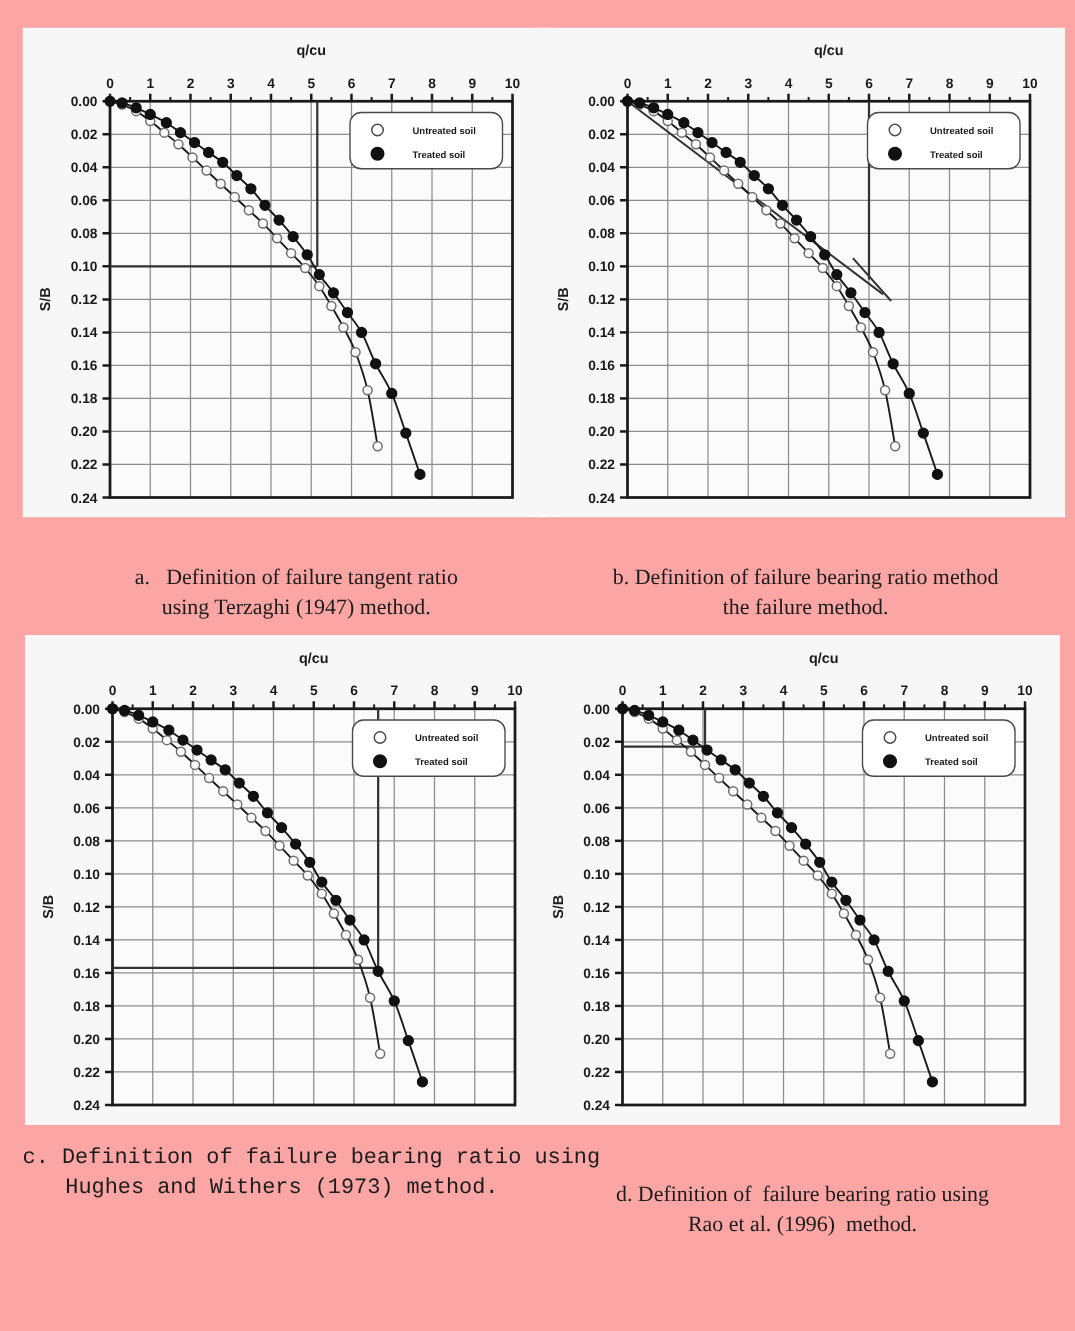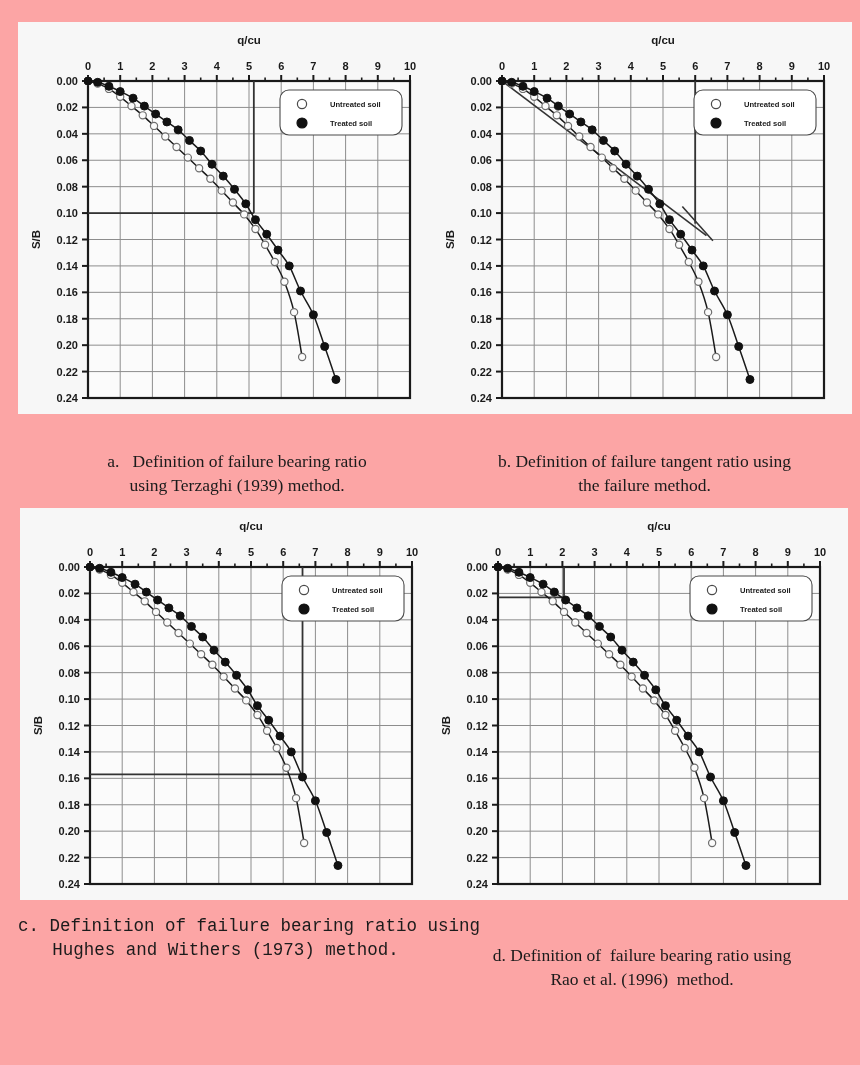--- a/index.html
+++ b/index.html
@@ -200,22 +200,22 @@
             <rect x="262" y="68" width="122" height="45" rx="9" ry="9" fill="#ffffff" stroke="#4a4a4a" stroke-width="1.1"></rect>
             <circle cx="284" cy="82" r="4.6" fill="#ffffff" stroke="#4a4a4a" stroke-width="1.2"></circle>
             <text x="312" y="85" class="leg-txt">Untreated soil</text>
             <circle cx="284" cy="101" r="5" fill="#111111" stroke="#111111" stroke-width="1.2"></circle>
             <text x="312" y="104" class="leg-txt">Treated soil</text>
           </g>
         </svg>
       </div>
   </div>
   <div class="caption" style="left:42px; top:450px; width:390px;">
-    <span class="cap-line">a.   Definition of failure bearing ratio</span>
-    <span class="cap-line">using Terzaghi (1939) method.</span>
+    <span class="cap-line">a.   Definition of failure tangent ratio</span>
+    <span class="cap-line">using Terzaghi (1947) method.</span>
   </div>
 
   <div class="panel" style="left:432px; top:22px; width:420px; height:390px;">
     <div class="panel-chart">
         <svg width="420" height="392" viewBox="0 0 420 392">
           <rect x="0" y="0" width="420" height="392" fill="#f7f7f7"></rect>
           <rect x="70" y="59" width="322" height="317" fill="#fbfbfb"></rect>
           <text x="231" y="22" text-anchor="middle" class="ax-title">q/cu</text>
           <g>
             <line x1="102.2" y1="59" x2="102.2" y2="376" stroke="#8d8d8d" stroke-width="1"></line>
@@ -362,21 +362,21 @@
             <rect x="262" y="68" width="122" height="45" rx="9" ry="9" fill="#ffffff" stroke="#4a4a4a" stroke-width="1.1"></rect>
             <circle cx="284" cy="82" r="4.6" fill="#ffffff" stroke="#4a4a4a" stroke-width="1.2"></circle>
             <text x="312" y="85" class="leg-txt">Untreated soil</text>
             <circle cx="284" cy="101" r="5" fill="#111111" stroke="#111111" stroke-width="1.2"></circle>
             <text x="312" y="104" class="leg-txt">Treated soil</text>
           </g>
         </svg>
       </div>
   </div>
   <div class="caption" style="left:437px; top:450px; width:415px;">
-    <span class="cap-line">b. Definition of failure tangent ratio using</span>
+    <span class="cap-line">b. Definition of failure bearing ratio method</span>
     <span class="cap-line">the failure method.</span>
   </div>
 
   <div class="panel" style="left:20px; top:508px; width:420px; height:390px;">
     <div class="panel-chart">
         <svg width="420" height="392" viewBox="0 0 420 392">
           <rect x="0" y="0" width="420" height="392" fill="#f7f7f7"></rect>
           <rect x="70" y="59" width="322" height="317" fill="#fbfbfb"></rect>
           <text x="231" y="22" text-anchor="middle" class="ax-title">q/cu</text>
           <g>

